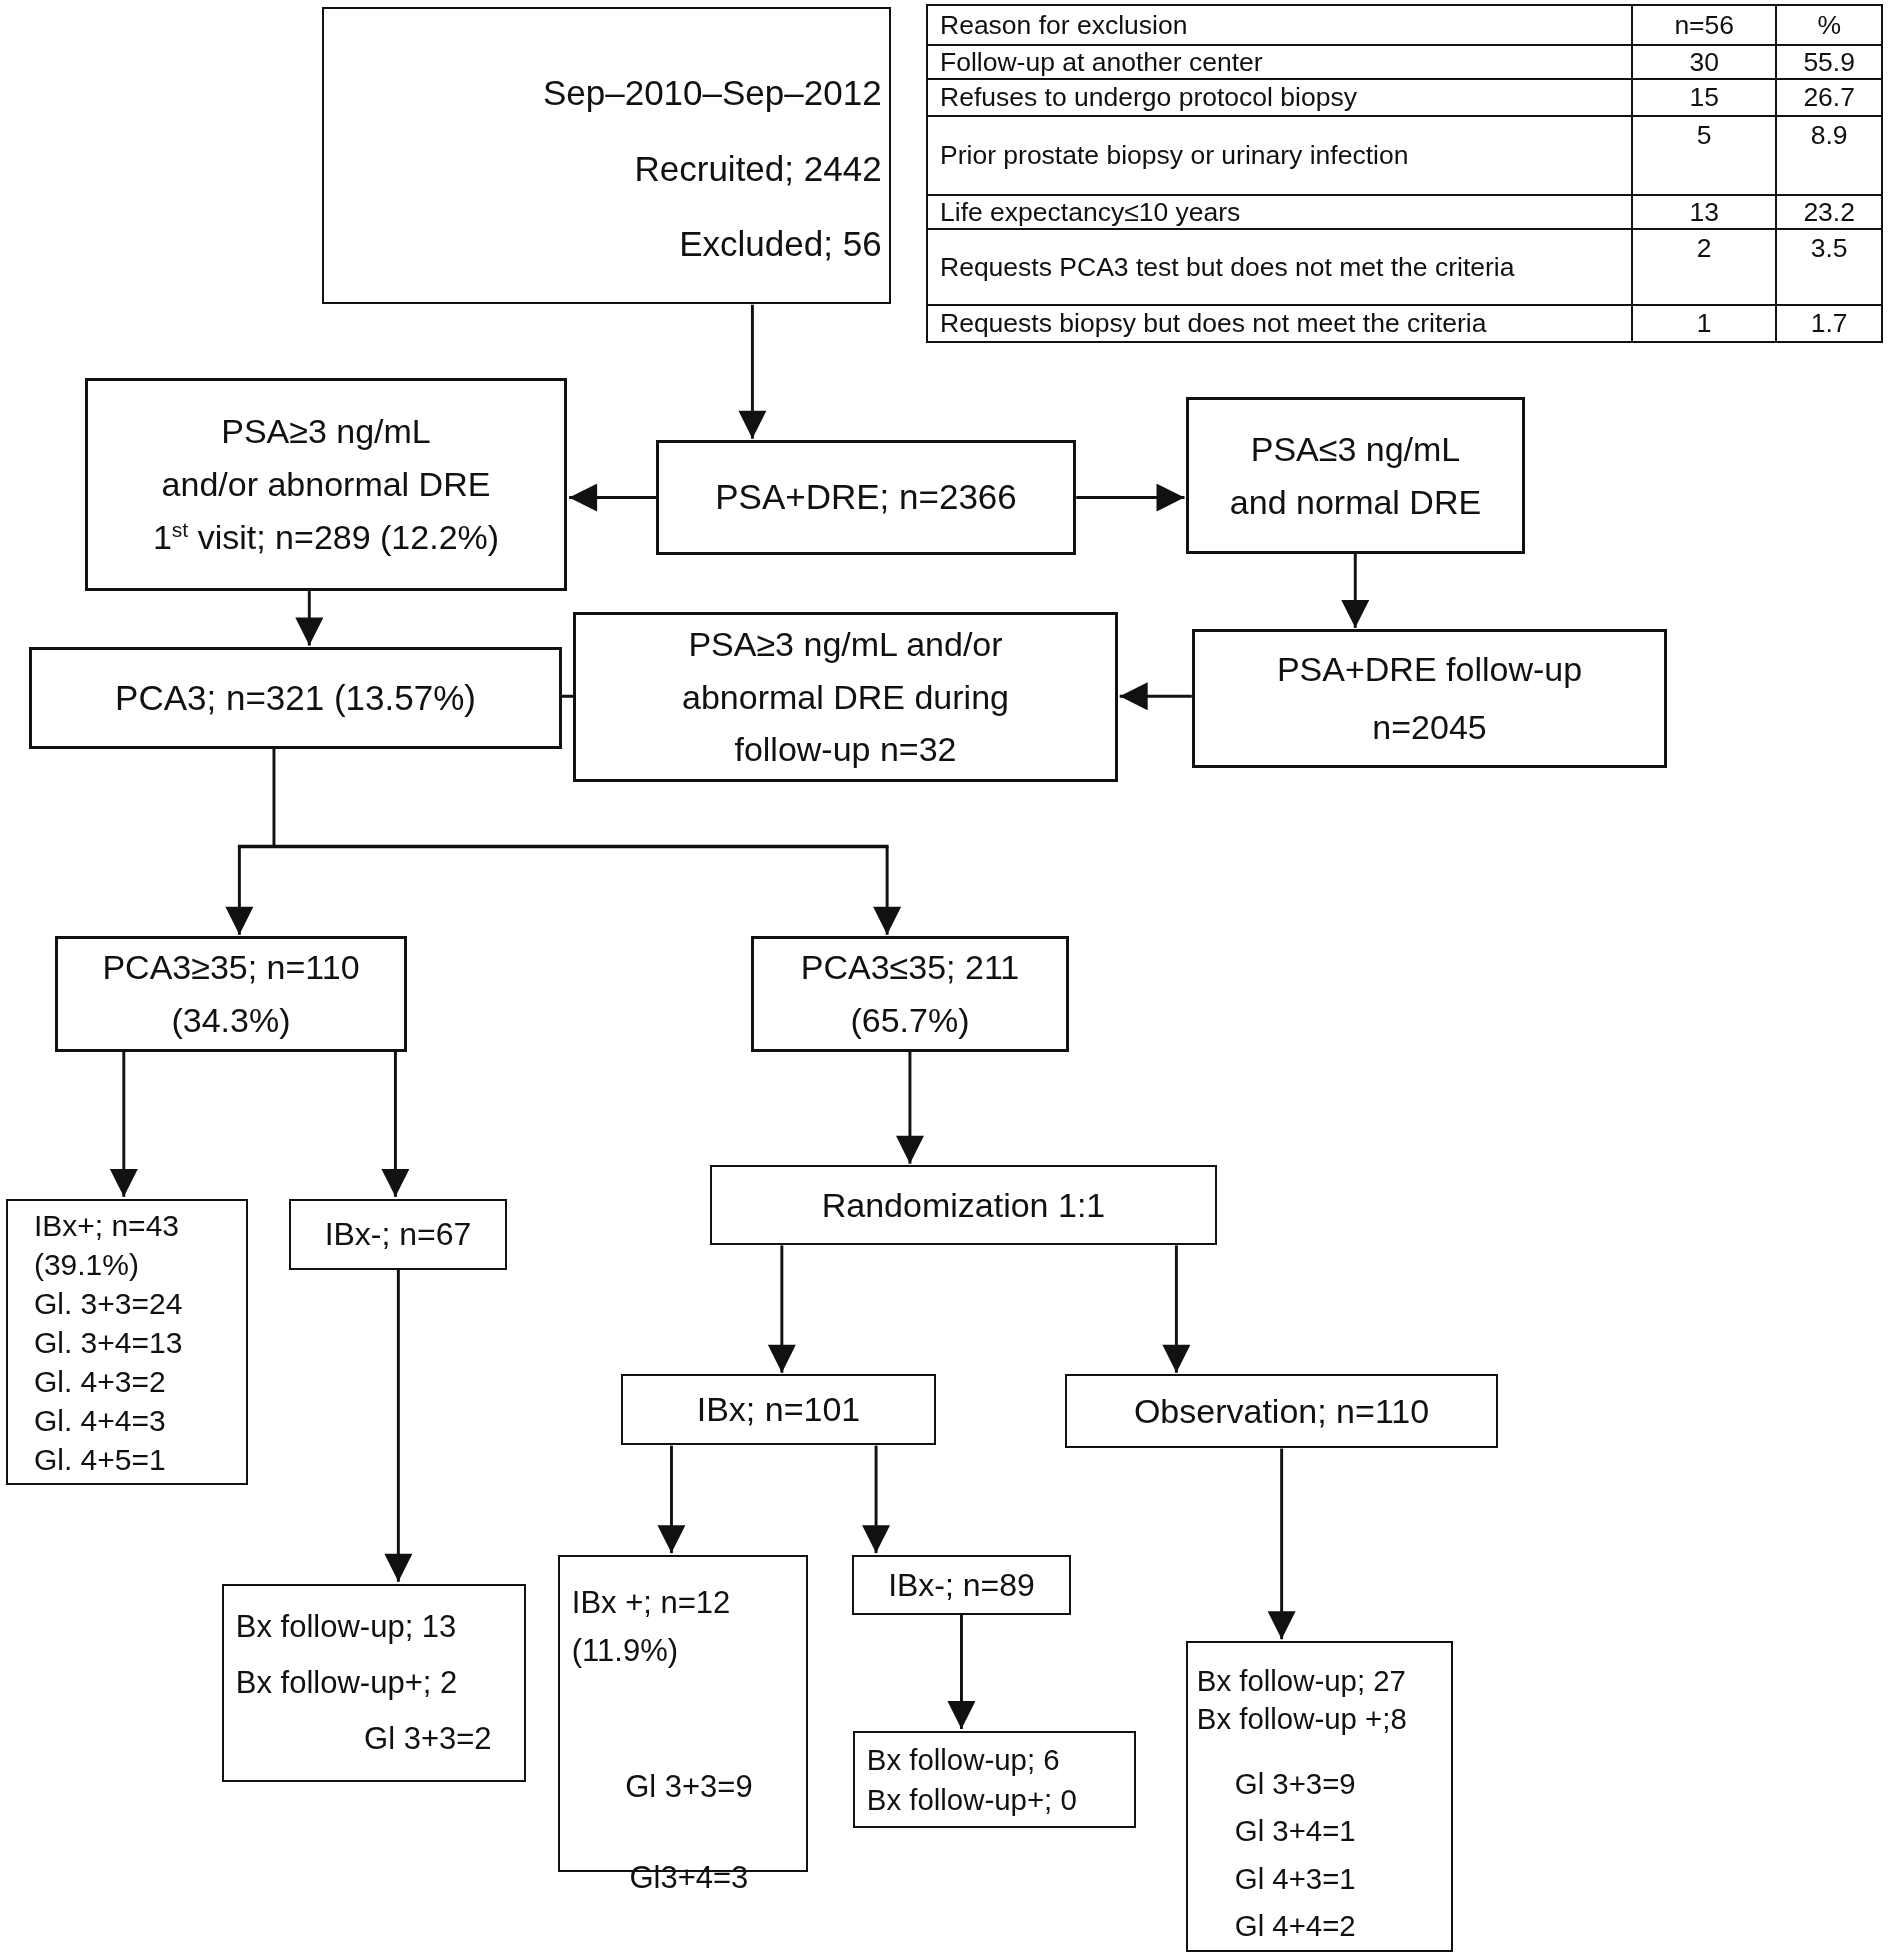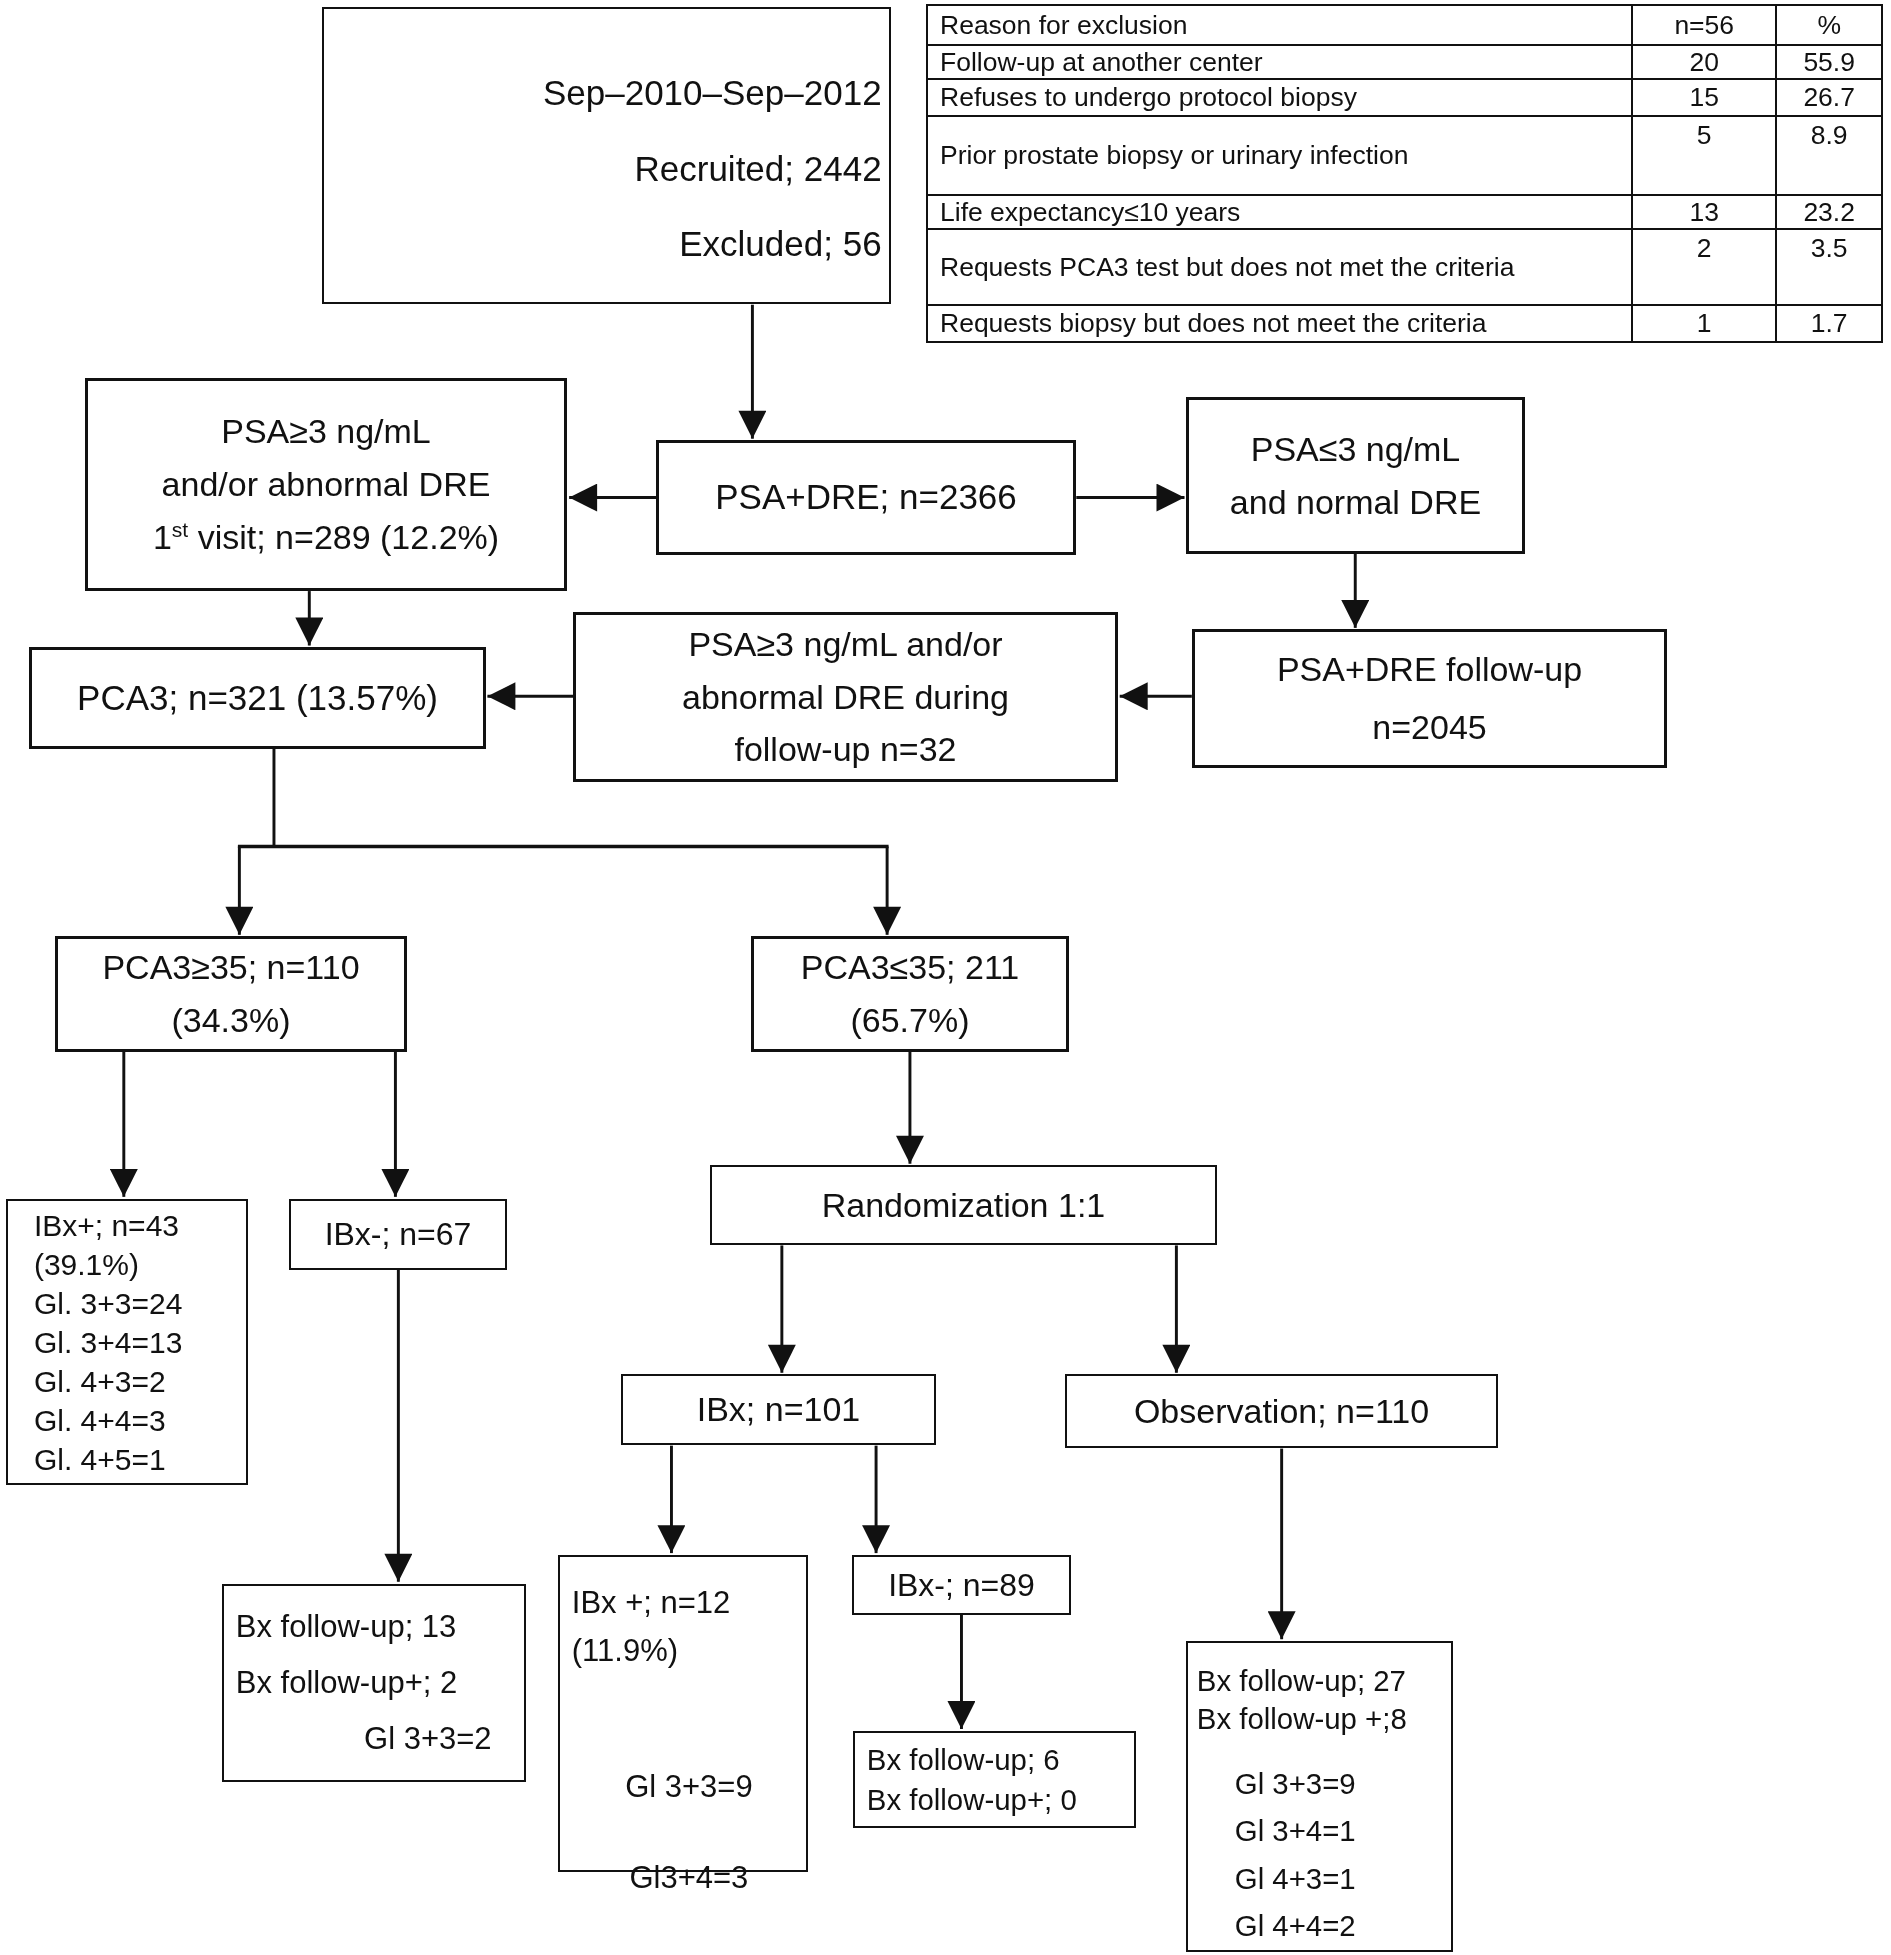--- a/index.html
+++ b/index.html
@@ -23,21 +23,21 @@
   }
   .line { white-space:nowrap; }
   sup { font-size:62%; vertical-align:super; line-height:0; }
 
   
   #box-title   { left:322px;  top:7.4px;   width:569px; height:297px; border-width:2.9px;
                  font-size:35px; justify-content:space-between; padding:57px 7.4px 31px;align-items:flex-end; }
   #box-psa-ge3 { left:85px;  top:378px;  width:482px; height:213px; font-size:34px; }
   #box-psa-dre { left:656px;  top:440px;  width:420px; height:115px; font-size:35px; }
   #box-psa-le3 { left:1186px; top:397px;  width:339px; height:157px; font-size:34px; }
-  #box-pca3    { left:29px;   top:647px;  width:457px; height:102px; font-size:35px; }
+  #box-pca3    { left:29px;   top:647px;  width:533px; height:102px; font-size:35px; }
   #box-fu32    { left:573px;  top:612px;  width:545px; height:170px; font-size:34px; }
   #box-dre-fu  { left:1192px; top:629px;  width:475px; height:139px; font-size:34px; line-height:1.7; }
   #box-ge35    { left:55px;   top:936px; width:352px; height:116px; font-size:34px; }
   #box-le35    { left:751px; top:936px; width:318px; height:116px; font-size:34px; }
   #box-ibx43   { left:5.9px;    top:1199px; width:242px; height:286px; border-width:2.9px;
                  font-size:30px; line-height:1.3; align-items:flex-start; text-align:left;
                  padding-left:26px; justify-content:center; }
   #box-ibx67   { left:289px;  top:1199px; width:218px; height:71px;  border-width:2.9px; font-size:32px; }
   #box-rand    { left:710px;  top:1165px; width:507px; height:80px; border-width:2.9px; font-size:34px; }
   #box-ibx101  { left:621px;  top:1374px; width:315px; height:71px;  border-width:2.9px; font-size:34px; }
@@ -147,21 +147,21 @@
     <thead>
       <tr class="h-56">
         <th class="reason">Reason for exclusion</th>
         <th class="num">n=56</th>
         <th class="num">%</th>
       </tr>
     </thead>
     <tbody>
       <tr class="h-48">
         <td class="reason">Follow-up at another center</td>
-        <td class="num">20</td>
+        <td class="num">30</td>
         <td class="num">55.9</td>
       </tr>
       <tr class="h-52">
         <td class="reason">Refuses to undergo protocol biopsy</td>
         <td class="num">15</td>
         <td class="num">26.7</td>
       </tr>
       <tr class="h-102 tall">
         <td class="reason">Prior prostate biopsy or urinary infection</td>
         <td class="num">5</td>

